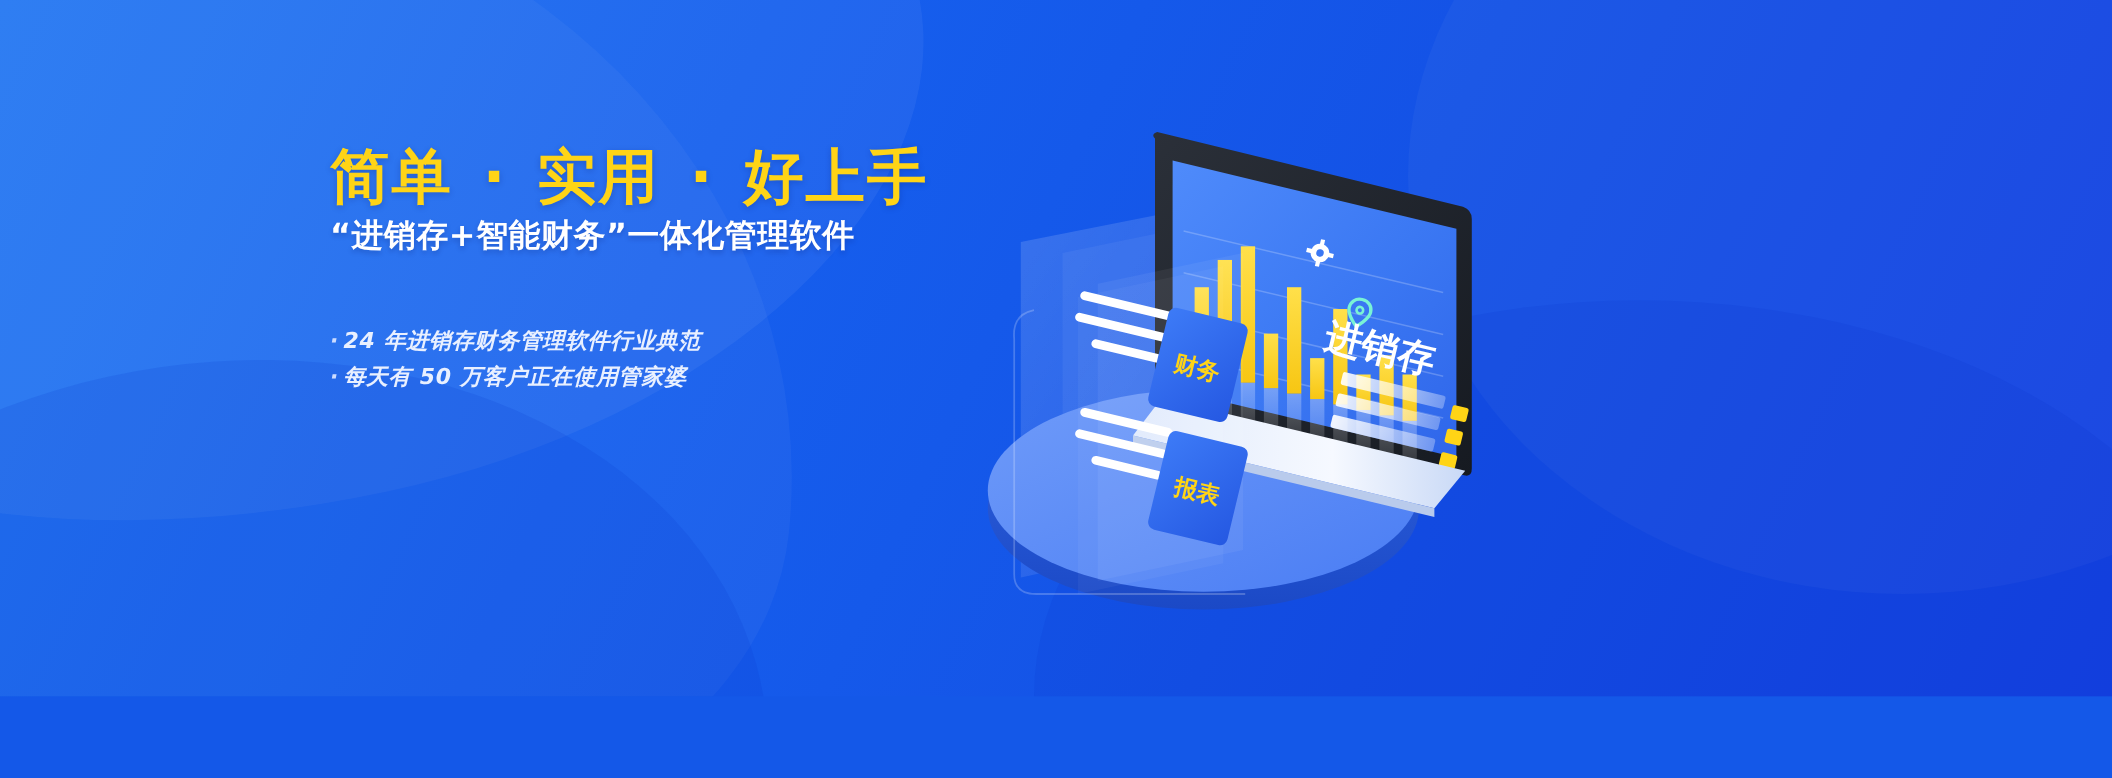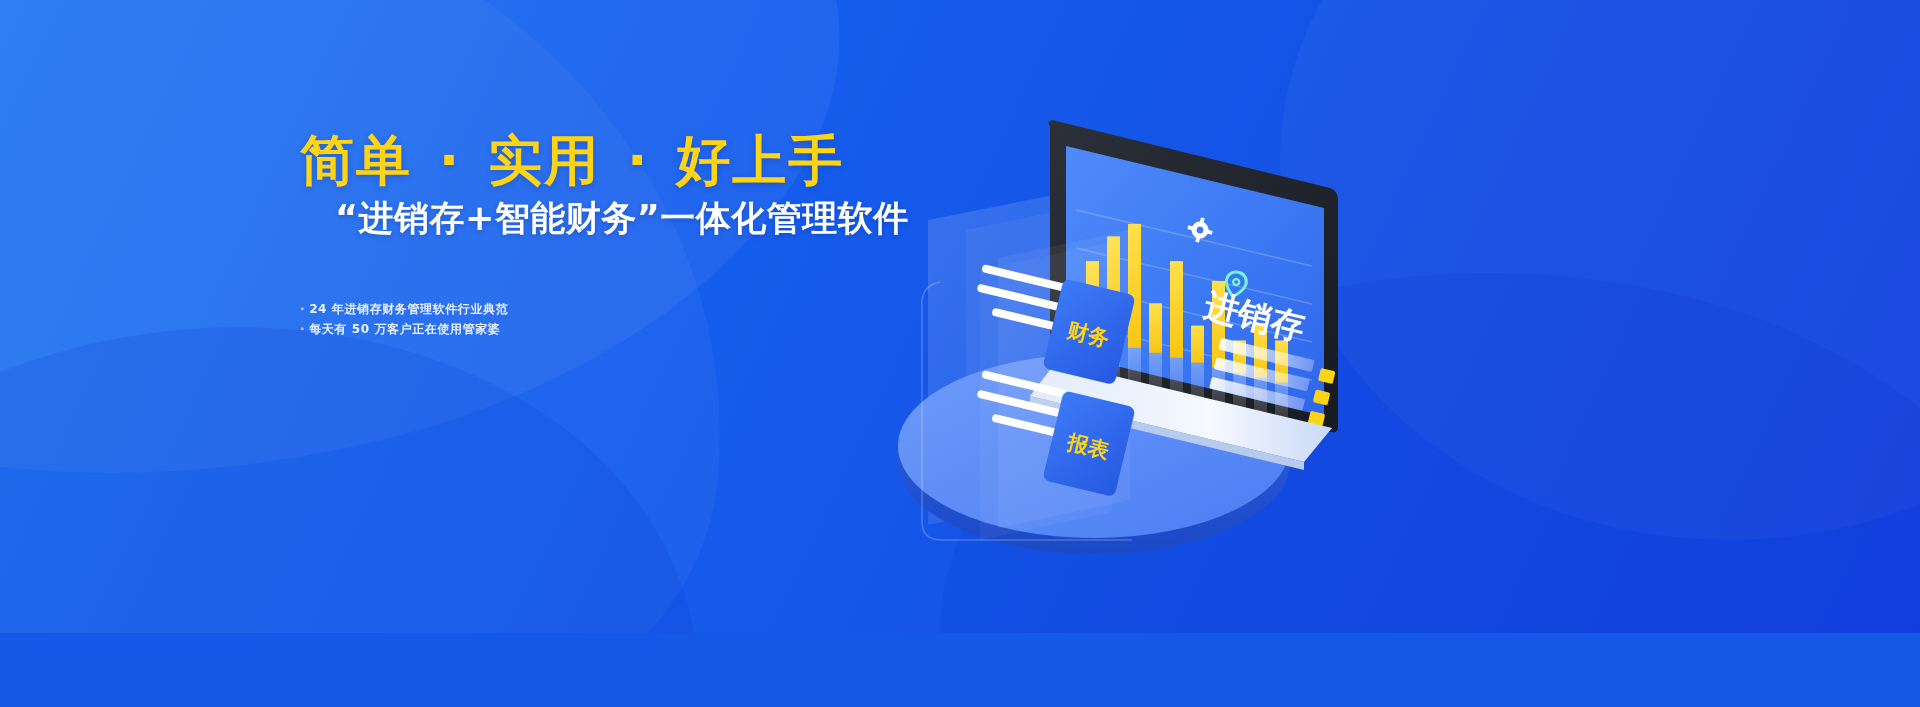--- a/index.html
+++ b/index.html
@@ -29,29 +29,29 @@
 
   
   .copy{position:absolute;left:300px;top:132px;width:620px;}
   .headline{
     font-size:54px;line-height:1.06;font-weight:700;color:#ffd416;
     letter-spacing:2px;white-space:nowrap;
     text-shadow:0 2px 6px rgba(0,20,90,.22);
   }
   .headline .dot{color:#ffd416;padding:0 6px;}
   .subhead{
-    margin-top:6px;font-size:35px;font-weight:700;color:#ffffff;
+    margin-top:6px;font-size:29px;font-weight:700;color:#ffffff;
     letter-spacing:.5px;white-space:nowrap;
     text-shadow:0 2px 5px rgba(0,20,90,.22);
-    margin-left:35px;
   }
   .bullets{margin-top:58px;}
   .bullet{
-    font-size:12px;color:#e9f0ff;line-height:1.62;letter-spacing:.6px;
+    font-size:20px;color:#e9f0ff;line-height:1.62;letter-spacing:.6px;
     white-space:nowrap;
+    font-style:italic;
   }
   .bullet .bdot{color:#cddcff;margin-right:4px;}
 
   
   .illo{position:absolute;left:880px;top:70px;width:480px;height:560px;}
   .illo svg{display:block;overflow:visible;}
 
   .cn{font-family:"DejaVu Sans","Liberation Sans",sans-serif;font-weight:700;}
 </style>
 </head>

